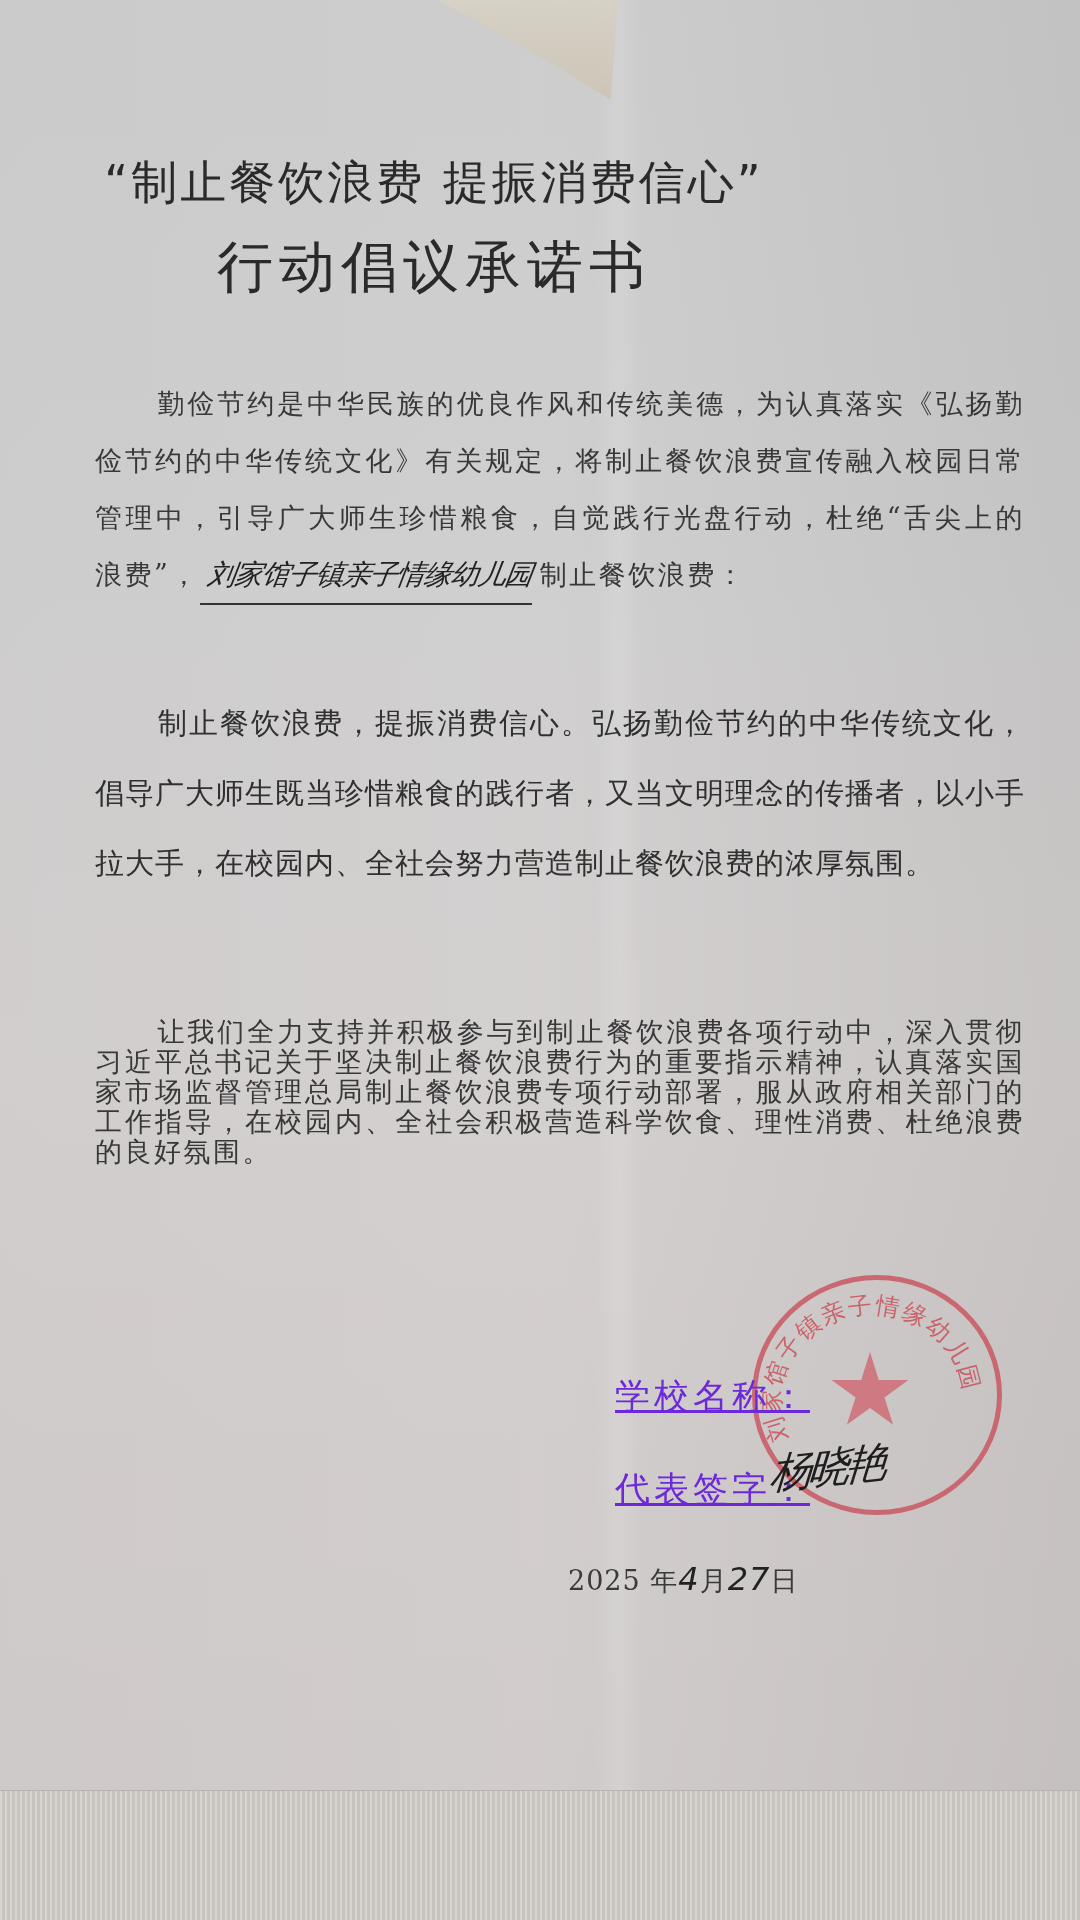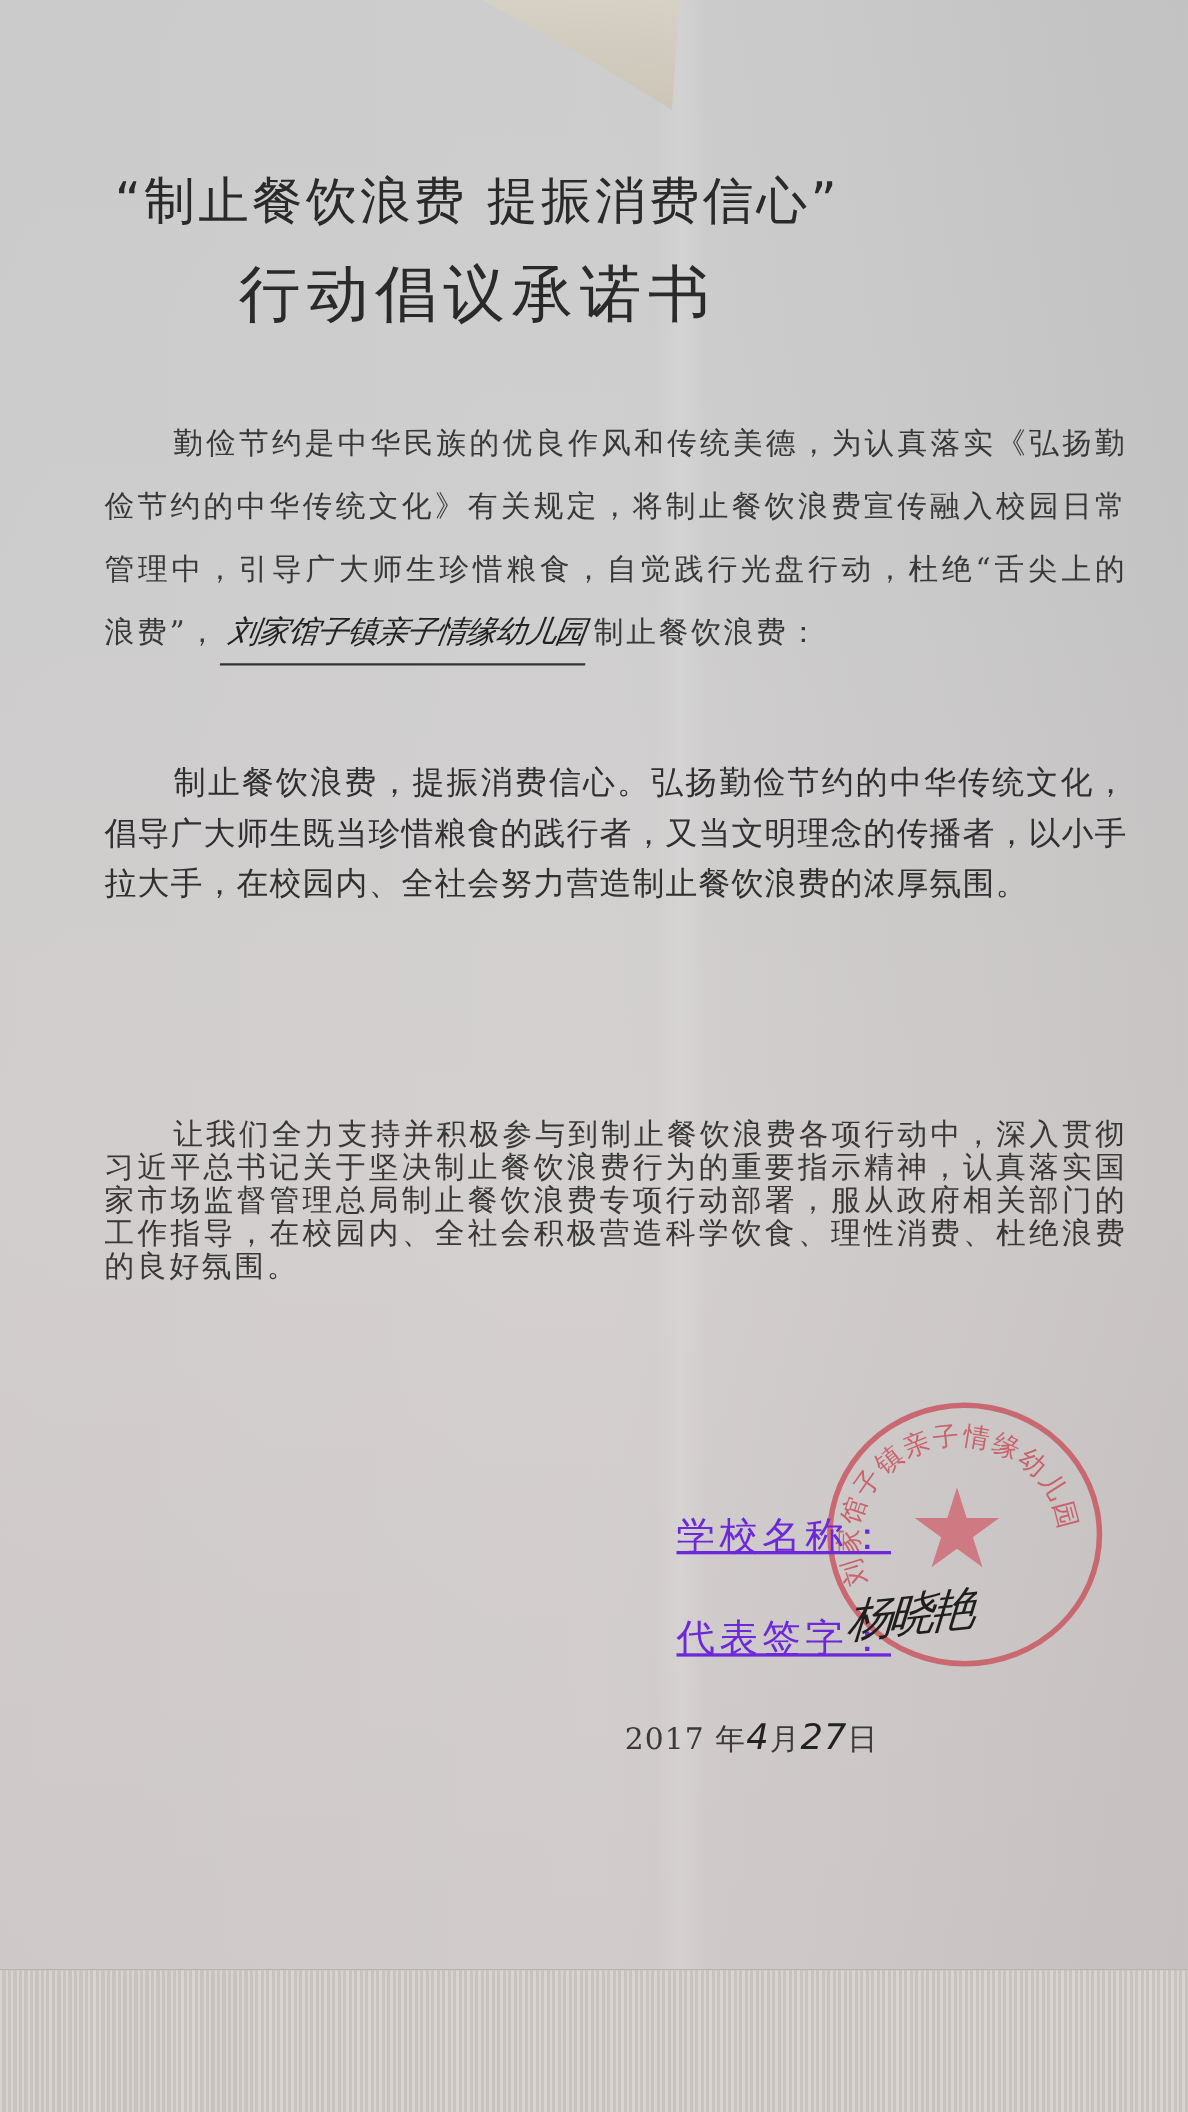--- a/index.html
+++ b/index.html
@@ -41,21 +41,21 @@
     .title.l2 { top:230px; font-size:56px; letter-spacing:6px; }
     .para {
       position:absolute; left:95px; width:930px;
       font-size:27px; line-height:57px; letter-spacing:2.5px;
       text-align:justify; color:#383838;
     }
     .para .indent { display:inline-block; width:62px; }
     .p1 { top:375px; }
     .p2 {
       top:688px; font-family:"DejaVu Sans","Liberation Sans",sans-serif;
-      font-size:29px; line-height:46px; letter-spacing:1px; color:#303030;
+      font-size:29px; line-height:70px; letter-spacing:1px; color:#303030;
     }
     .p3 { top:1017px; line-height:30px; font-size:27px; }
     .handwrite {
       display:inline-block; font-family:"DejaVu Sans", sans-serif;
       font-style:italic; color:#222; font-size:28px;
       border-bottom:2px solid #333; letter-spacing:-1px; transform:skewX(-8deg);
       padding:0 4px; margin:0 4px;
     }
     .label { position:absolute; font-size:35px; color:#6d28d9; letter-spacing:4px;text-decoration:underline; }
     .school-label { left:615px; top:1373px; }
@@ -112,14 +112,14 @@
   <text font-size="24" fill="#c8505a" fill-opacity="0.85" font-family="DejaVu Sans, sans-serif" letter-spacing="2">
     <textPath href="#sealArc" startOffset="2%">刘家馆子镇亲子情缘幼儿园</textPath>
   </text>
 </svg>
 
 <div class="label school-label">学校名称：</div>
 <div class="label sign-label">代表签字：</div>
 <div class="signature">杨晓艳</div>
 
 <div class="date">
-  <span>2017</span><span> 年</span><span class="hand">4</span><span>月</span><span class="hand">27</span><span>日</span>
+  <span>2025</span><span> 年</span><span class="hand">4</span><span>月</span><span class="hand">27</span><span>日</span>
 </div>
 
 </body></html>

